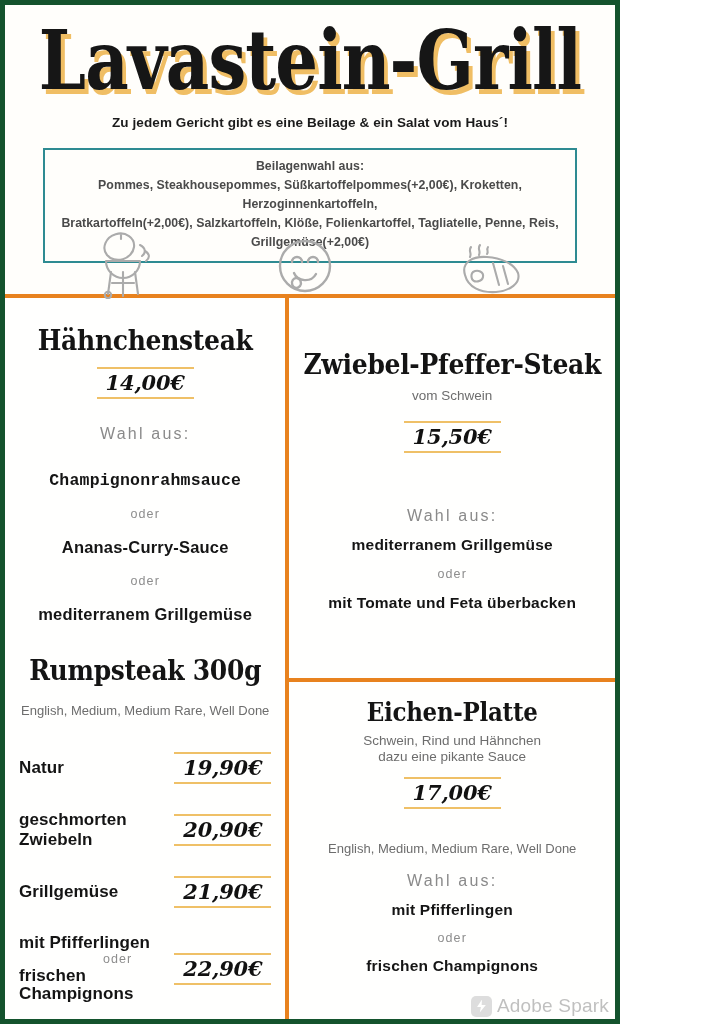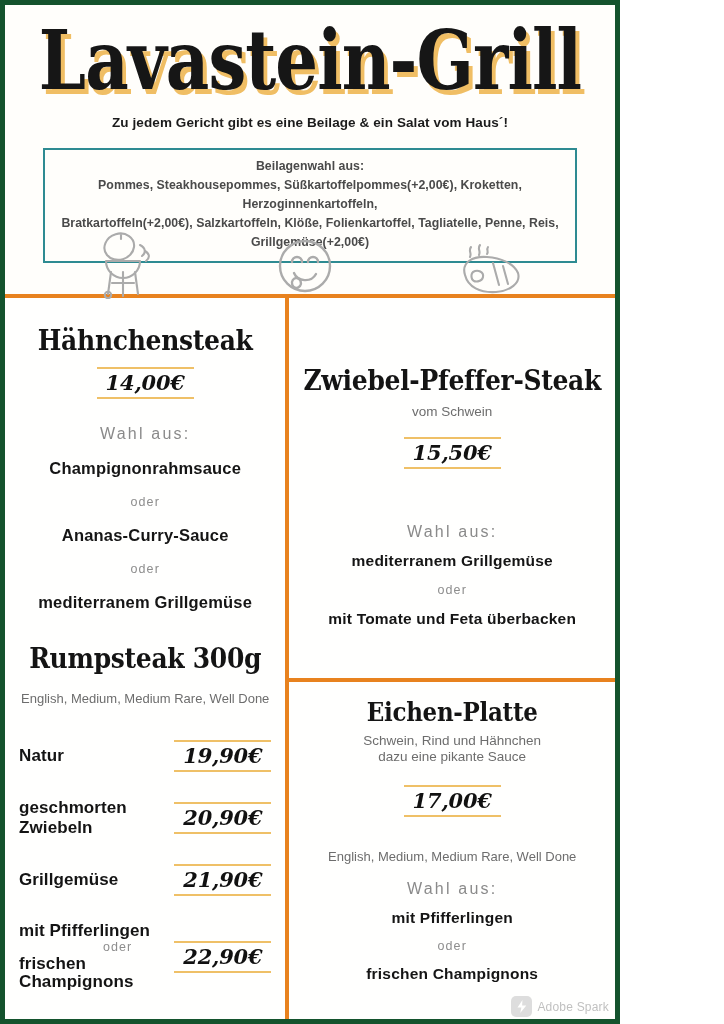--- a/index.html
+++ b/index.html
@@ -197,21 +197,21 @@
   .watermark {
     position: absolute;
     right: 6px;
     bottom: 2px;
     display: flex;
     align-items: center;
     gap: 5px;
     opacity: 0.62;
   }
   .watermark .wm-text {
-    font-size: 12px;
+    font-size: 19px;
     color: #9a9a9a;
     letter-spacing: 0.2px;
   }
   .wm-logo {
     width: 21px; height: 21px;
     border-radius: 5px;
     background: #c9c9c9;
     position: relative;
   }
   .wm-logo::after {
@@ -281,21 +281,21 @@
   <div class="columns">
 
     <div class="col-left">
 
       <div style="padding-top:28px;">
         <div class="dish-name">Hähnchensteak</div>
         <div class="price-center" style="margin-top:12px;">
           <span class="price">14,00€</span>
         </div>
         <div class="choose" style="margin-top:26px;">Wahl aus:</div>
-        <div class="opt" style="margin-top:16px;">Champignonrahmsauce</div>
+        <div class="opt" style="margin-top:28px;font-family:Liberation Mono, monospace;">Champignonrahmsauce</div>
         <div class="oder" style="margin-top:17px;">oder</div>
         <div class="opt" style="margin-top:17px;">Ananas-Curry-Sauce</div>
         <div class="oder" style="margin-top:17px;">oder</div>
         <div class="opt" style="margin-top:17px;">mediterranem Grillgemüse</div>
       </div>
 
       <div style="margin-top:32px;">
         <div class="dish-name">Rumpsteak 300g</div>
         <div class="dish-sub" style="margin-top:18px;font-size:13px;">English, Medium, Medium Rare, Well Done</div>
 
@@ -322,21 +322,21 @@
           </span>
           <span class="price">22,90€</span>
         </div>
       </div>
     </div>
 
     <div class="col-right">
 
       <div class="right-top">
 
-        <div style="padding-top:68px;">
+        <div style="padding-top:52px;">
           <div class="dish-name">Zwiebel-Pfeffer-Steak</div>
           <div class="dish-sub" style="margin-top:9px;">vom Schwein</div>
           <div class="price-center" style="margin-top:17px;">
             <span class="price">15,50€</span>
           </div>
         </div>
 
         <div style="margin-top:54px;">
           <div class="choose" style="margin-top:14px;">Wahl aus:</div>
           <div class="opt sm" style="margin-top:11px;">mediterranem Grillgemüse</div>
@@ -344,21 +344,21 @@
           <div class="opt sm" style="margin-top:13px;">mit Tomate und Feta überbacken</div>
         </div>
       </div>
 
       <div class="right-bottom">
 
         <div style="padding-top:16px;">
           <div class="dish-name small">Eichen-Platte</div>
           <div class="dish-sub" style="margin-top:8px;">Schwein, Rind und Hähnchen</div>
           <div class="dish-sub">dazu eine pikante Sauce</div>
-          <div class="price-center" style="margin-top:20px;">
+          <div class="price-center" style="margin-top:12px;">
             <span class="price">17,00€</span>
           </div>
         </div>
 
         <div style="margin-top:32px;">
           <div class="dish-sub" style="margin-top:13px;font-size:13px;">English, Medium, Medium Rare, Well Done</div>
           <div class="choose" style="margin-top:16px;">Wahl aus:</div>
           <div class="opt sm" style="margin-top:11px;">mit Pfifferlingen</div>
           <div class="oder" style="margin-top:12px;">oder</div>
           <div class="opt sm" style="margin-top:12px;">frischen Champignons</div>

